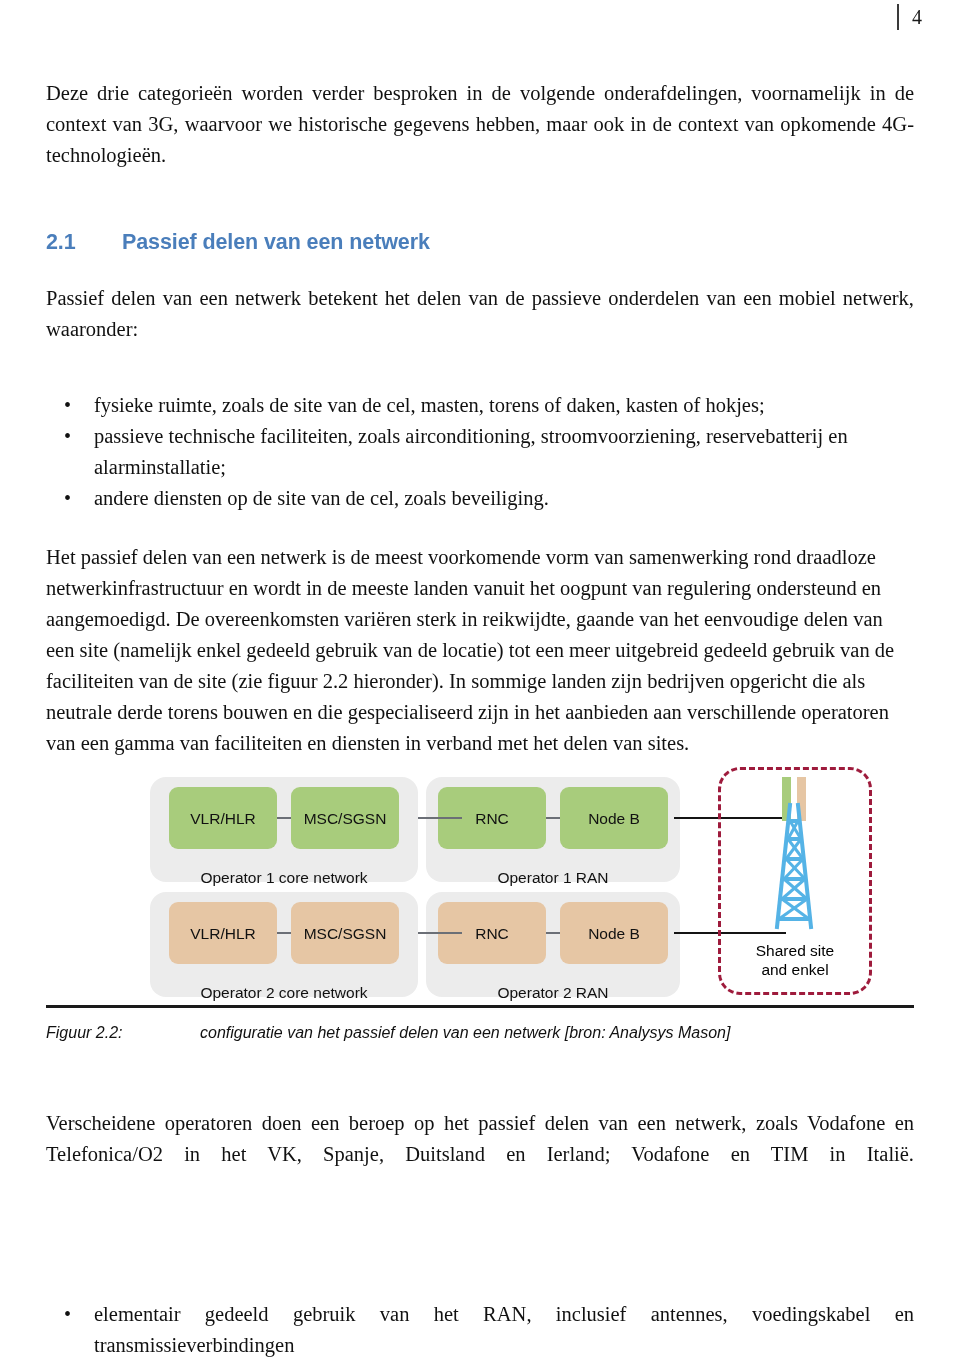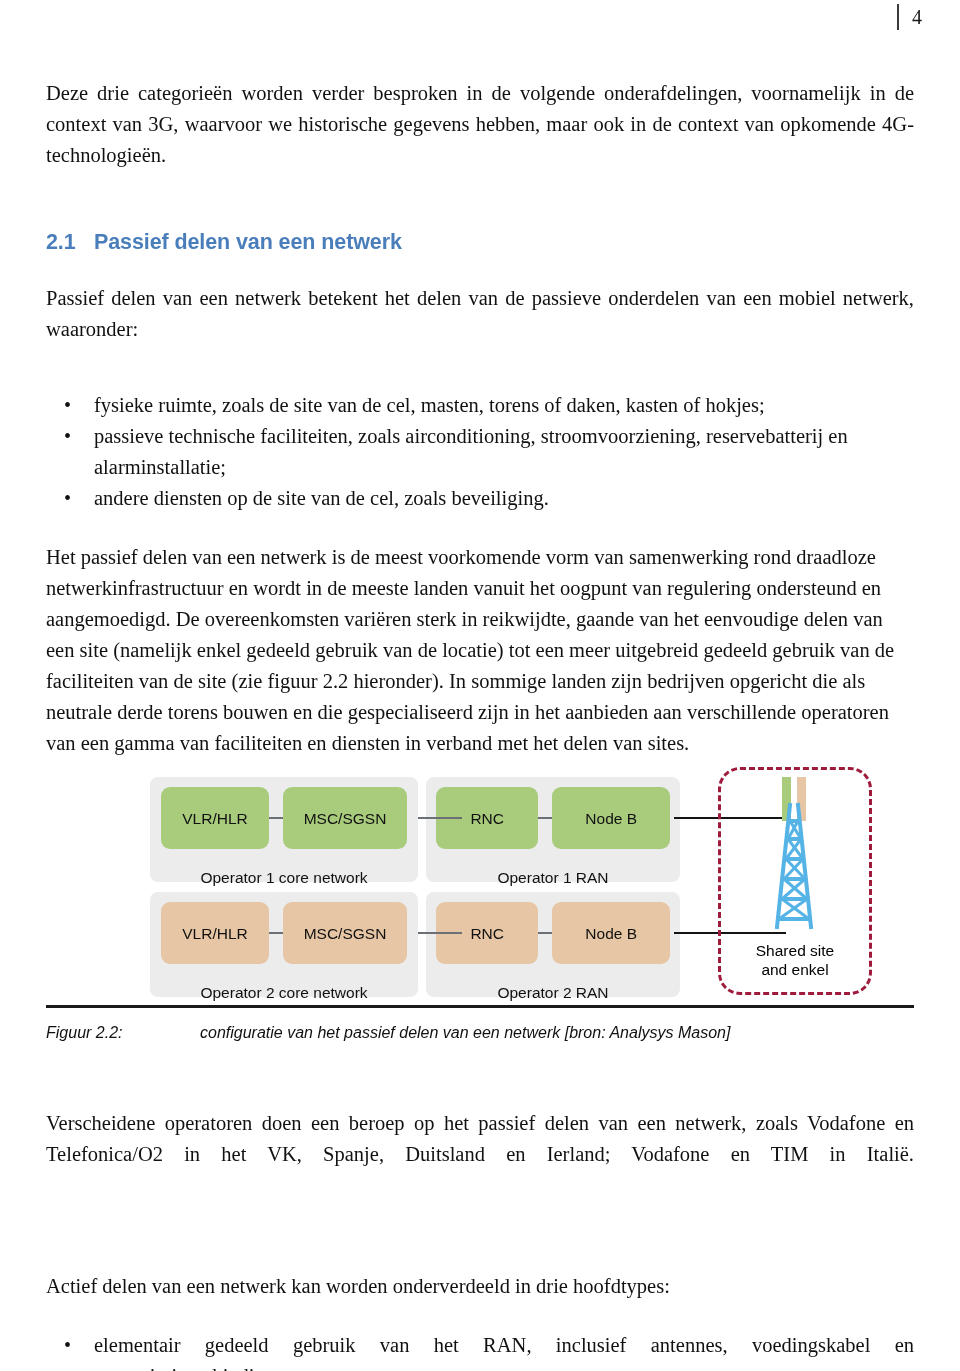--- a/index.html
+++ b/index.html
@@ -66,21 +66,21 @@
     font-family: "Liberation Sans", "DejaVu Sans", sans-serif;
     font-weight: bold;
     font-size: 21.5px;
     color: #4a7ebb;
     letter-spacing: -0.1px;
   }
   .heading .num {
     width: 48px;
     flex: 0 0 48px;
   }
-  .heading .txt { flex: 1 1 auto; }
+  .heading .txt { flex: 1 1 auto; margin-left: 28px; }
 
   
   ul.bullets {
     list-style: none;
     margin: 0;
     padding: 0;
   }
   ul.bullets li {
     position: relative;
     padding-left: 48px;
@@ -114,21 +114,21 @@
     height: 105px;
     display: flex;
     gap: 8px;
   }
   .op-row.r1 { top: 12px; }
   .op-row.r2 { top: 127px; }
 
   .group {
     position: relative;
     background: #ececec;
-    border-radius: 8px;
+    border-radius: 16px;
     display: flex;
     flex-direction: column;
     align-items: center;
     justify-content: flex-start;
     padding: 10px 10px 0 10px;
     box-sizing: border-box;
   }
   .group.core { width: 268px; }
   .group.ran  { width: 254px; }
 
@@ -145,21 +145,21 @@
     align-items: center;
     justify-content: center;
     text-align: center;
     font-size: 15.5px;
     line-height: 17px;
     color: #111111;
     box-sizing: border-box;
     padding: 0 4px;
   }
   .node.w1 { width: 108px; }
-  .node.w2 { width: 124px; }
+  .node.w2 { width: 108px; }
   .green { background: #a8cc7c; }
   .tan   { background: #e6c6a4; }
 
   .link {
     height: 2px;
     background: #6b6f76;
     flex: 0 0 auto;
   }
   .link.short { width: 14px; }
 
@@ -391,21 +391,20 @@
     <div class="spacer-md"></div>
 
     <p class="body justified">Verscheidene operatoren doen een beroep op het passief delen van een netwerk, zoals Vodafone en Telefonica/O2 in het VK, Spanje, Duitsland en Ierland; Vodafone en TIM in Italië.</p>
 
     <div class="spacer-md"></div>
     <div class="spacer-sm"></div>
 
 
     <div class="spacer-md"></div>
 
-    <p class="body">Actief delen van een netwerk kan worden onderverdeeld in drie hoofdtypes:</p>
 
     <div class="spacer-md"></div>
 
     <ul class="bullets">
       <li class="just">
         <span class="dot">•</span>
         <span>elementair gedeeld gebruik van het RAN, inclusief antennes, voedingskabel en transmissieverbindingen</span>
       </li>
     </ul>
 

